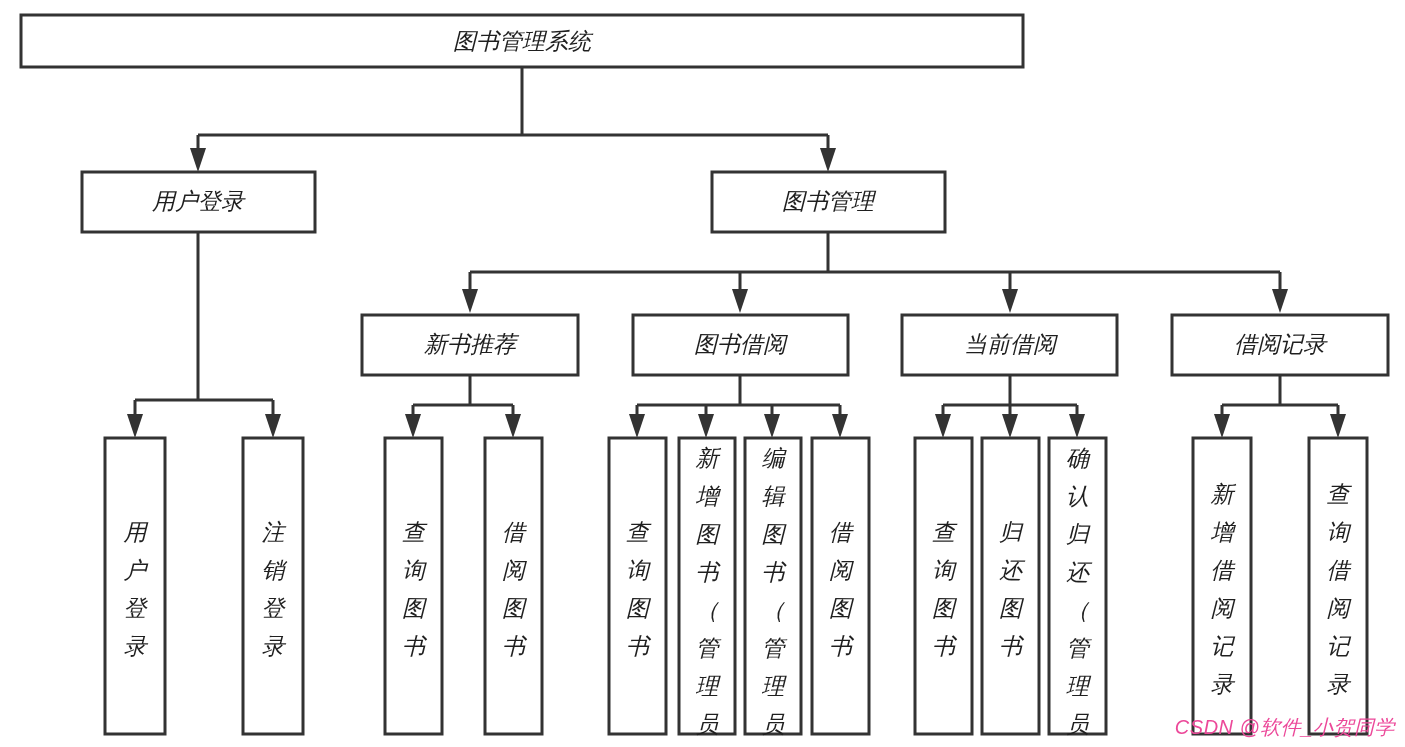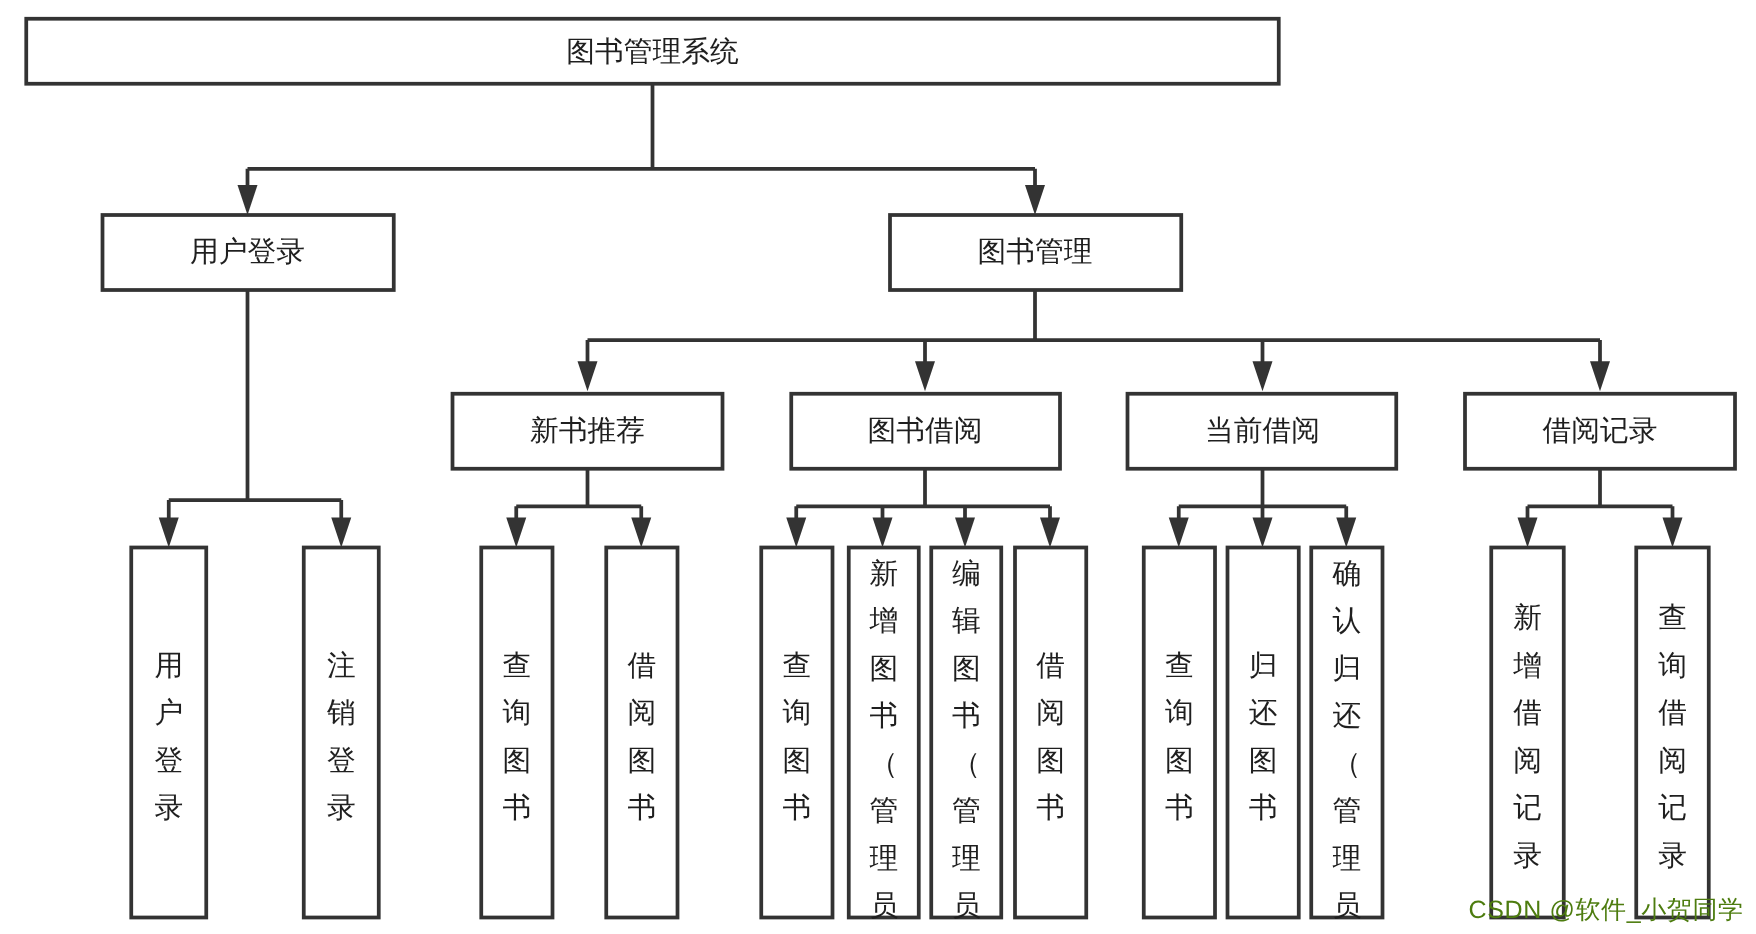--- a/index.html
+++ b/index.html
@@ -11,20 +11,21 @@
     width: 1405px;
     height: 747px;
     font-family: "Liberation Sans", "DejaVu Sans", sans-serif;
     overflow: hidden;
   }
   #diagram-root {
     position: relative;
     width: 1405px;
     height: 747px;
     background: #ffffff;
+    font-style: italic;
   }
   svg#flow-svg {
     position: absolute;
     left: 0;
     top: 0;
     width: 1405px;
     height: 747px;
     display: block;
   }
   .node-box {
@@ -54,21 +55,21 @@
     font-size: 23px;
     fill: #1f1f1f;
     text-anchor: middle;
   }
   .watermark {
     position: absolute;
     right: 10px;
     bottom: 6px;
     font-family: "Liberation Sans", "DejaVu Sans", sans-serif;
     font-size: 20px;
-    color: #4d7c0f;
+    color: #ec4899;
     letter-spacing: 0.5px;
     white-space: nowrap;
     user-select: none;
   }
 </style>
 </head>
 <body>
 
 <div id="diagram-root">
 

